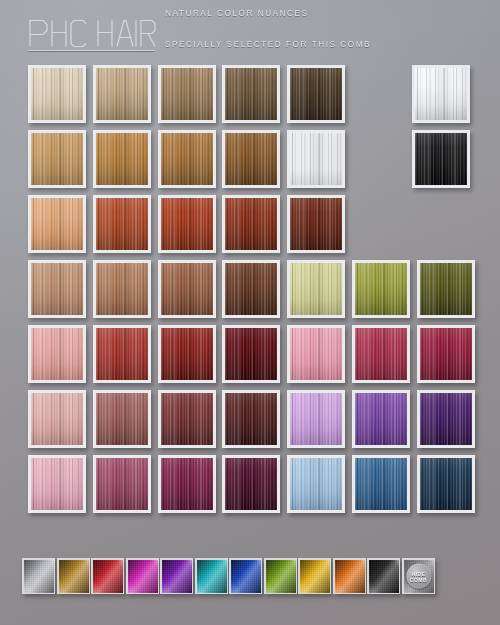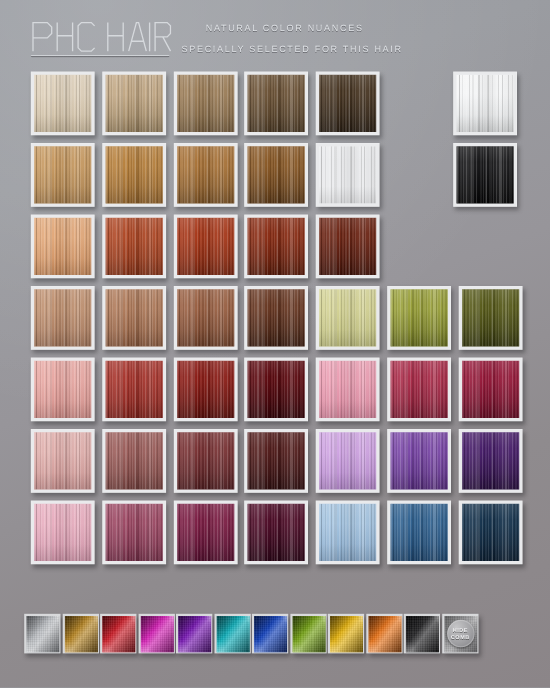--- a/index.html
+++ b/index.html
@@ -27,21 +27,21 @@
     background:linear-gradient(180deg,#cfd2d6 0%, #cfd2d6 50%, rgba(60,60,65,.55) 50%, rgba(60,60,65,.35) 100%);
     border-radius:1px;
   }
   .tagline{
     position:absolute;left:165px;
     font-size:8.2px;letter-spacing:1.55px;
     color:#dfe2e6;white-space:nowrap;
     text-shadow:0 1px 0 rgba(40,40,45,.45);
     font-family:"Liberation Sans", sans-serif;
   }
-  .tagline.t1{top:21px;margin-left:22px;}
+  .tagline.t1{top:9px;}
   .tagline.t2{top:40px;}
 
   
   .grid{position:absolute;left:0;top:0;width:500px;height:625px;}
 
   .swatch{
     position:absolute;
     width:58px;height:58px;
     box-sizing:border-box;
     padding:3px;
@@ -155,21 +155,21 @@
 
           <path d="M216 6 V58"></path>
 
           <path d="M226 58 V6 H248 L254 12 V26 L248 32 H226 M240 32 L254 58"></path>
         </g>
       </svg>
     </div>
     <div class="logo-rule"></div>
 
     <div class="tagline t1">NATURAL COLOR NUANCES</div>
-    <div class="tagline t2">SPECIALLY SELECTED FOR THIS HAIR</div>
+    <div class="tagline t2">SPECIALLY SELECTED FOR THIS COMB</div>
   </div>
 
   <div class="grid" id="grid">
       <div class="swatch" style="left: 28px; top: 65px; width: 58px; height: 58px;">
         <div class="face" style="background: linear-gradient(rgb(222, 208, 186) 0%, rgb(222, 208, 186) 34%, rgb(201, 184, 156) 100%);"></div>
       </div>
       <div class="swatch" style="left: 93px; top: 65px; width: 58px; height: 58px;">
         <div class="face" style="background: linear-gradient(rgb(194, 168, 133) 0%, rgb(194, 168, 133) 34%, rgb(155, 132, 97) 100%);"></div>
       </div>
       <div class="swatch" style="left: 158px; top: 65px; width: 58px; height: 58px;">

